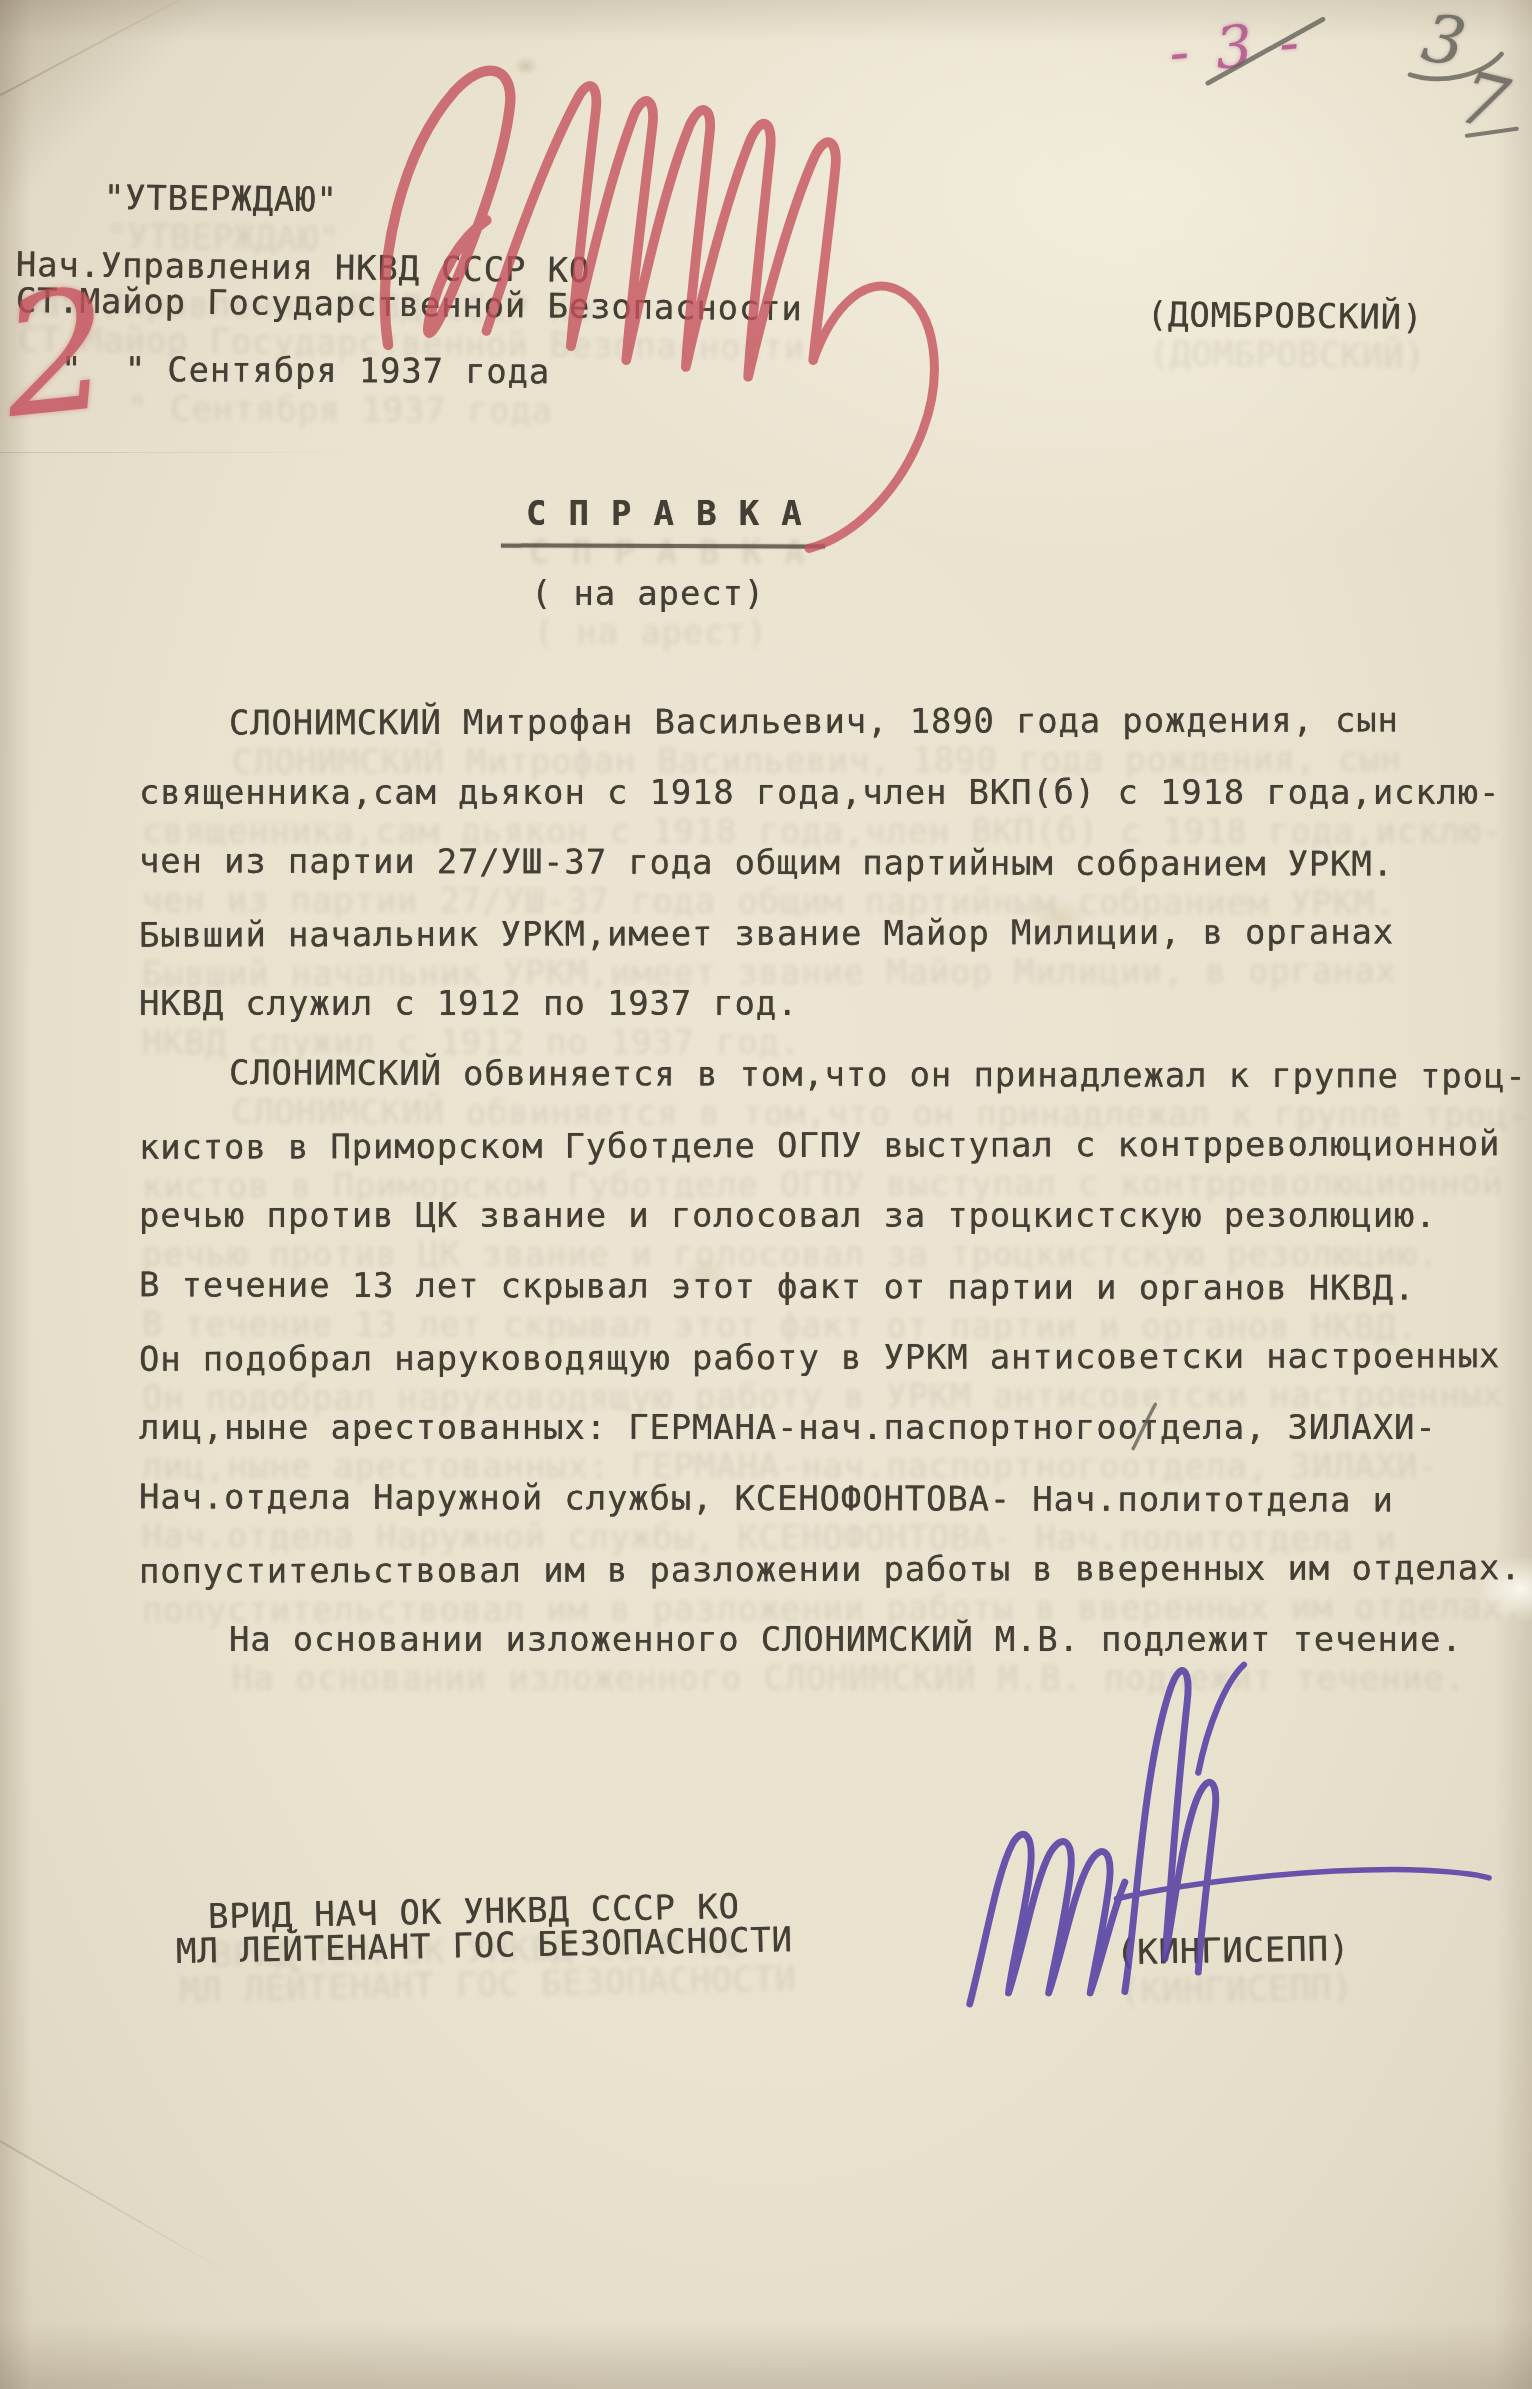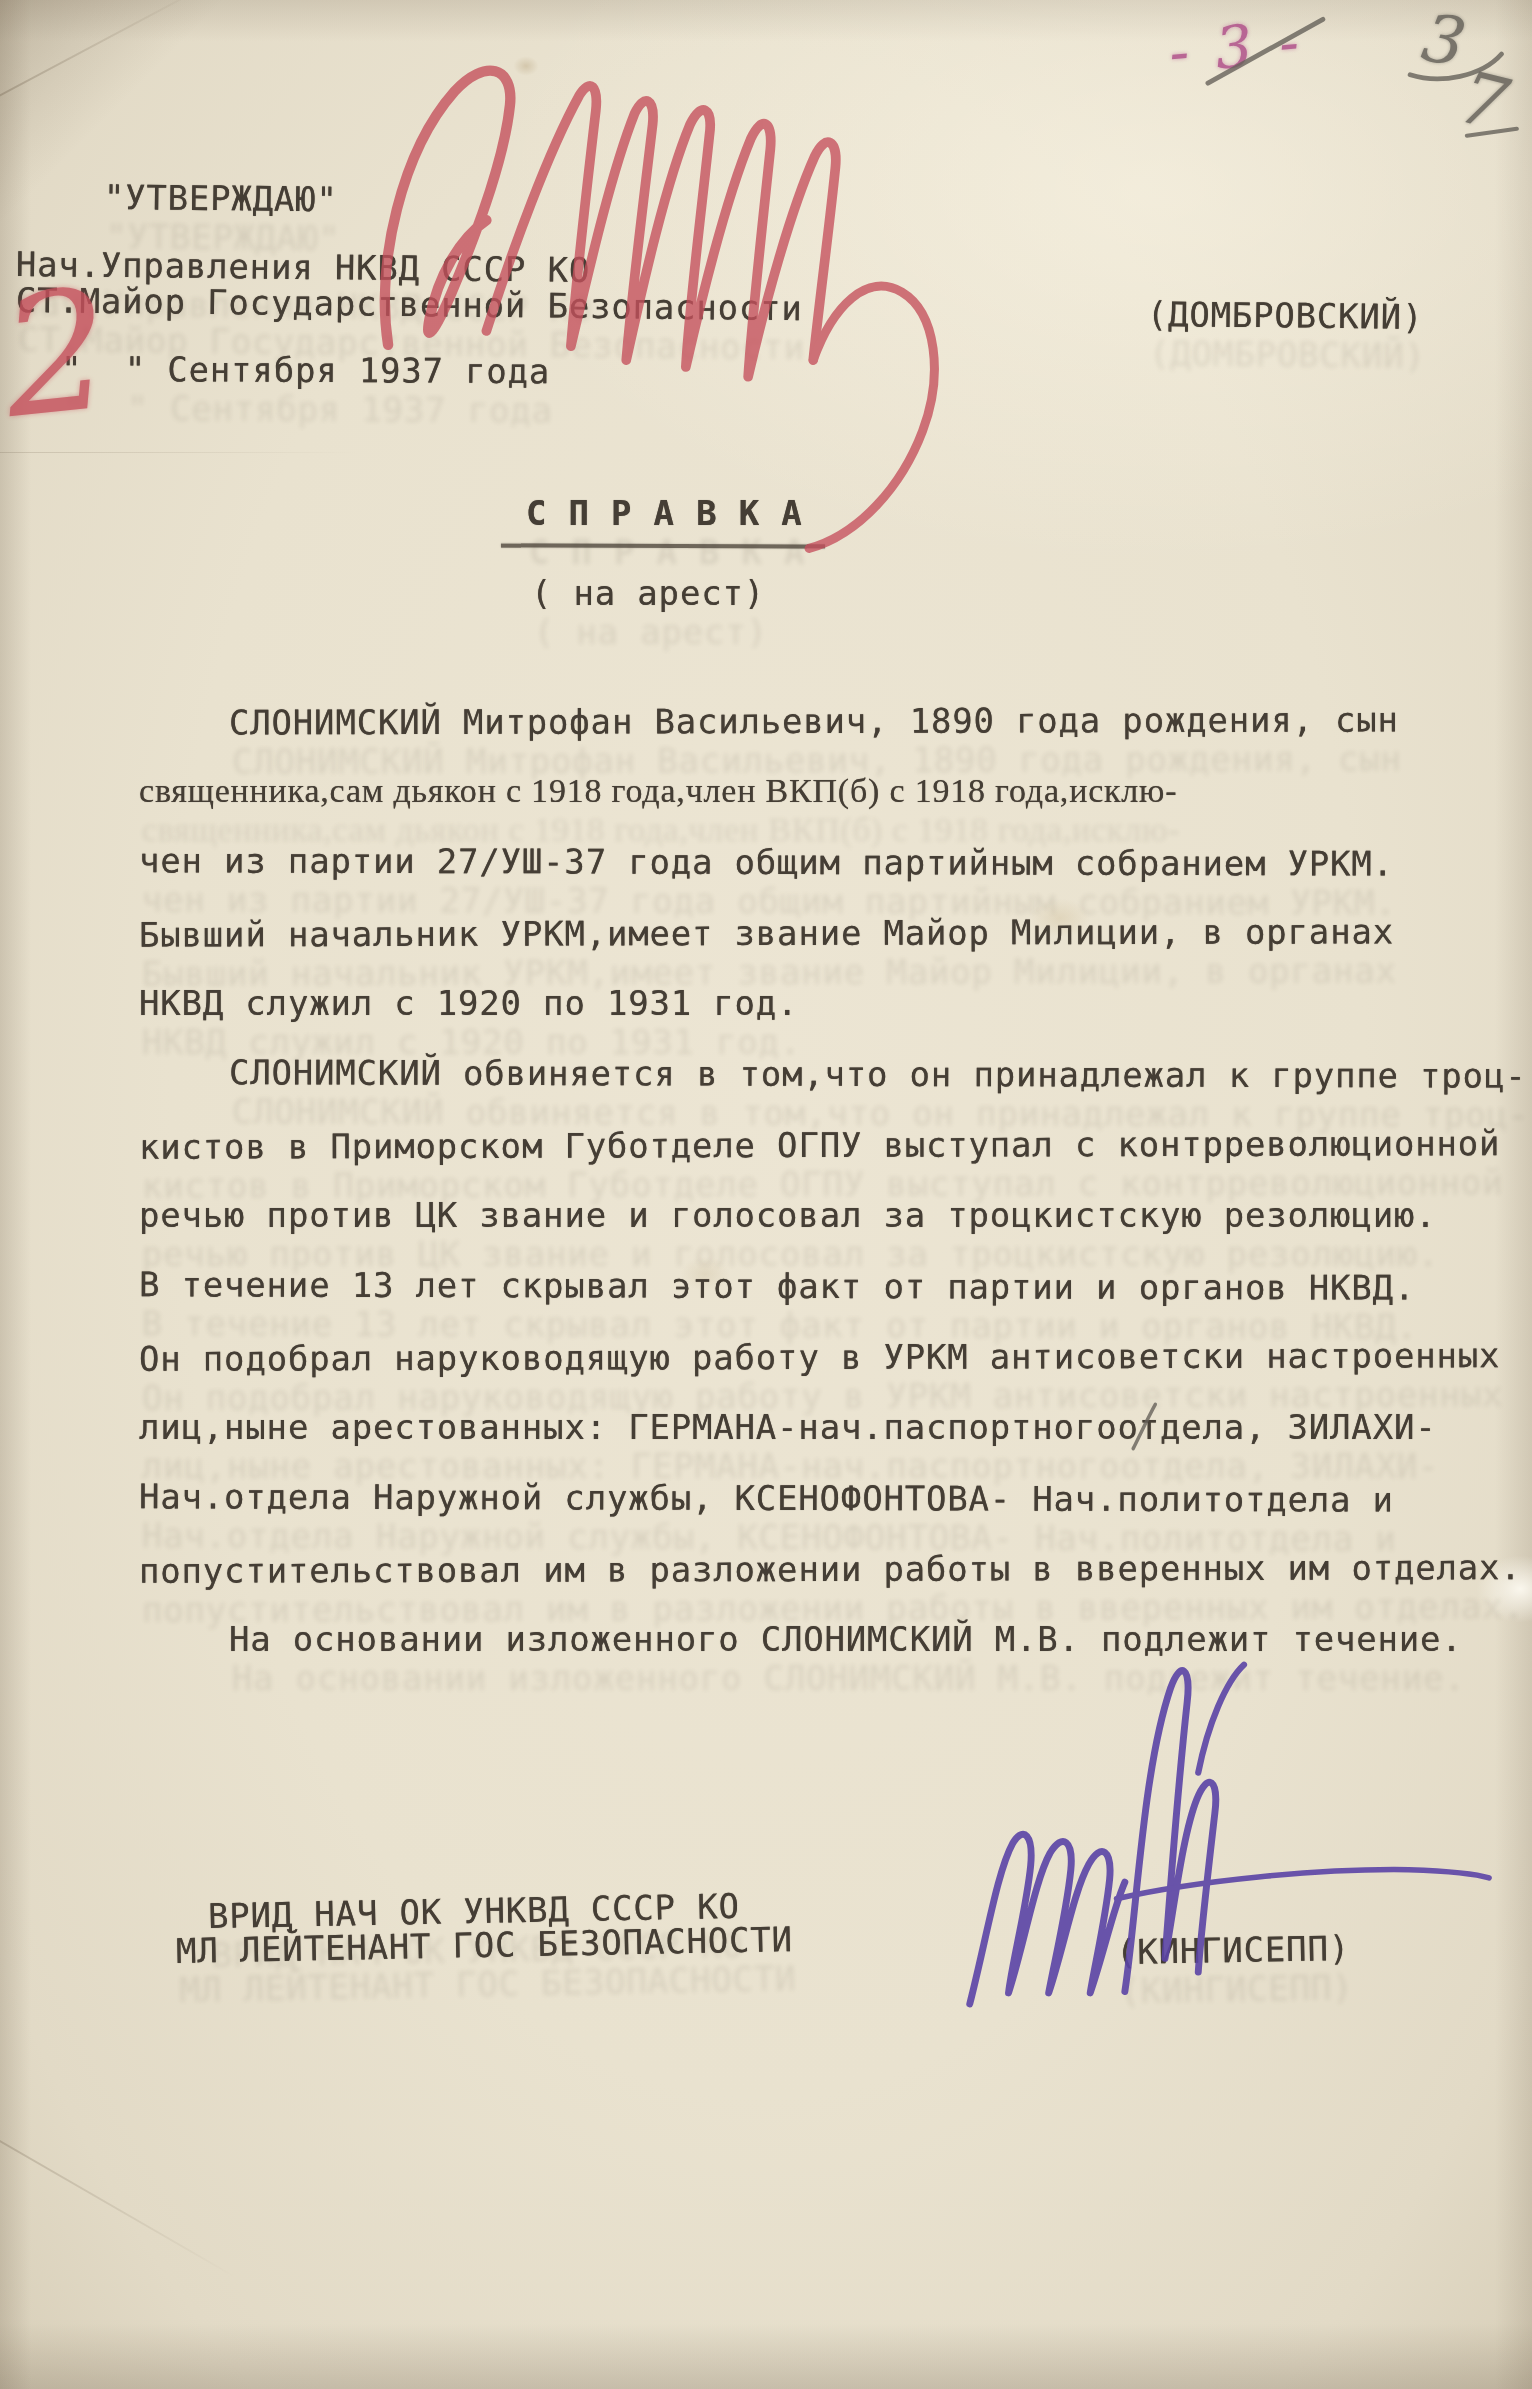--- a/index.html
+++ b/index.html
@@ -67,24 +67,24 @@
   <div class="hw hw-magenta">- 3 -</div>
   <div class="hw hw-three">3</div>
   <div class="hw hw-seven">7</div>
 
   <div class="typed" style="left:526px;top:493px;font-weight:bold;">С П Р А В К А</div>
   <div class="underline"></div>
   <div class="typed" style="left:531px;top:573px;text-align:center;">( на арест)</div>
 
   <div id="body-lines">
       <div class="typed" style="left: 229px; top: 701px; transform: rotate(-0.15deg);">СЛОНИМСКИЙ Митрофан Васильевич, 1890 года рождения, сын</div>
-      <div class="typed" style="left: 139px; top: 772px; transform: rotate(0deg); font-family: Liberation Serif, serif;">священника,сам дьякон с 1918 года,член ВКП(б) с 1918 года,исклю-</div>
+      <div class="typed" style="left: 139px; top: 772px; transform: rotate(0deg);">священника,сам дьякон с 1918 года,член ВКП(б) с 1918 года,исклю-</div>
       <div class="typed" style="left: 139px; top: 842px; transform: rotate(0.15deg);">чен из партии 27/УШ-37 года общим партийным собранием УРКМ.</div>
       <div class="typed" style="left: 139px; top: 913px; transform: rotate(-0.15deg);">Бывший начальник УРКМ,имеет звание Майор Милиции, в органах</div>
-      <div class="typed" style="left: 139px; top: 983px; transform: rotate(0deg);">НКВД служил с 1920 по 1931 год.</div>
+      <div class="typed" style="left: 139px; top: 983px; transform: rotate(0deg);">НКВД служил с 1912 по 1937 год.</div>
       <div class="typed" style="left: 229px; top: 1054px; transform: rotate(0.15deg);">СЛОНИМСКИЙ обвиняется в том,что он принадлежал к группе троц-</div>
       <div class="typed" style="left: 139px; top: 1125px; transform: rotate(-0.15deg);">кистов в Приморском Губотделе ОГПУ выступал с контрреволюционной</div>
       <div class="typed" style="left: 139px; top: 1195px; transform: rotate(0deg);">речью против ЦК звание и голосовал за троцкистскую резолюцию.</div>
       <div class="typed" style="left: 139px; top: 1266px; transform: rotate(0.15deg);">В течение 13 лет скрывал этот факт от партии и органов НКВД.</div>
       <div class="typed" style="left: 139px; top: 1337px; transform: rotate(-0.15deg);">Он подобрал наруководящую работу в УРКМ антисоветски настроенных</div>
       <div class="typed" style="left: 139px; top: 1407px; transform: rotate(0deg); text-align: center;">лиц,ныне арестованных: ГЕРМАНА-нач.паспортногоотдела, ЗИЛАХИ-</div>
       <div class="typed" style="left: 139px; top: 1478px; transform: rotate(0.15deg);">Нач.отдела Наружной службы, КСЕНОФОНТОВА- Нач.политотдела и</div>
       <div class="typed" style="left: 139px; top: 1549px; transform: rotate(-0.15deg);">попустительствовал им в разложении работы в вверенных им отделах.</div>
       <div class="typed" style="left: 229px; top: 1619px; transform: rotate(0deg);">На основании изложенного СЛОНИМСКИЙ М.В. подлежит течение.</div>
     </div>

